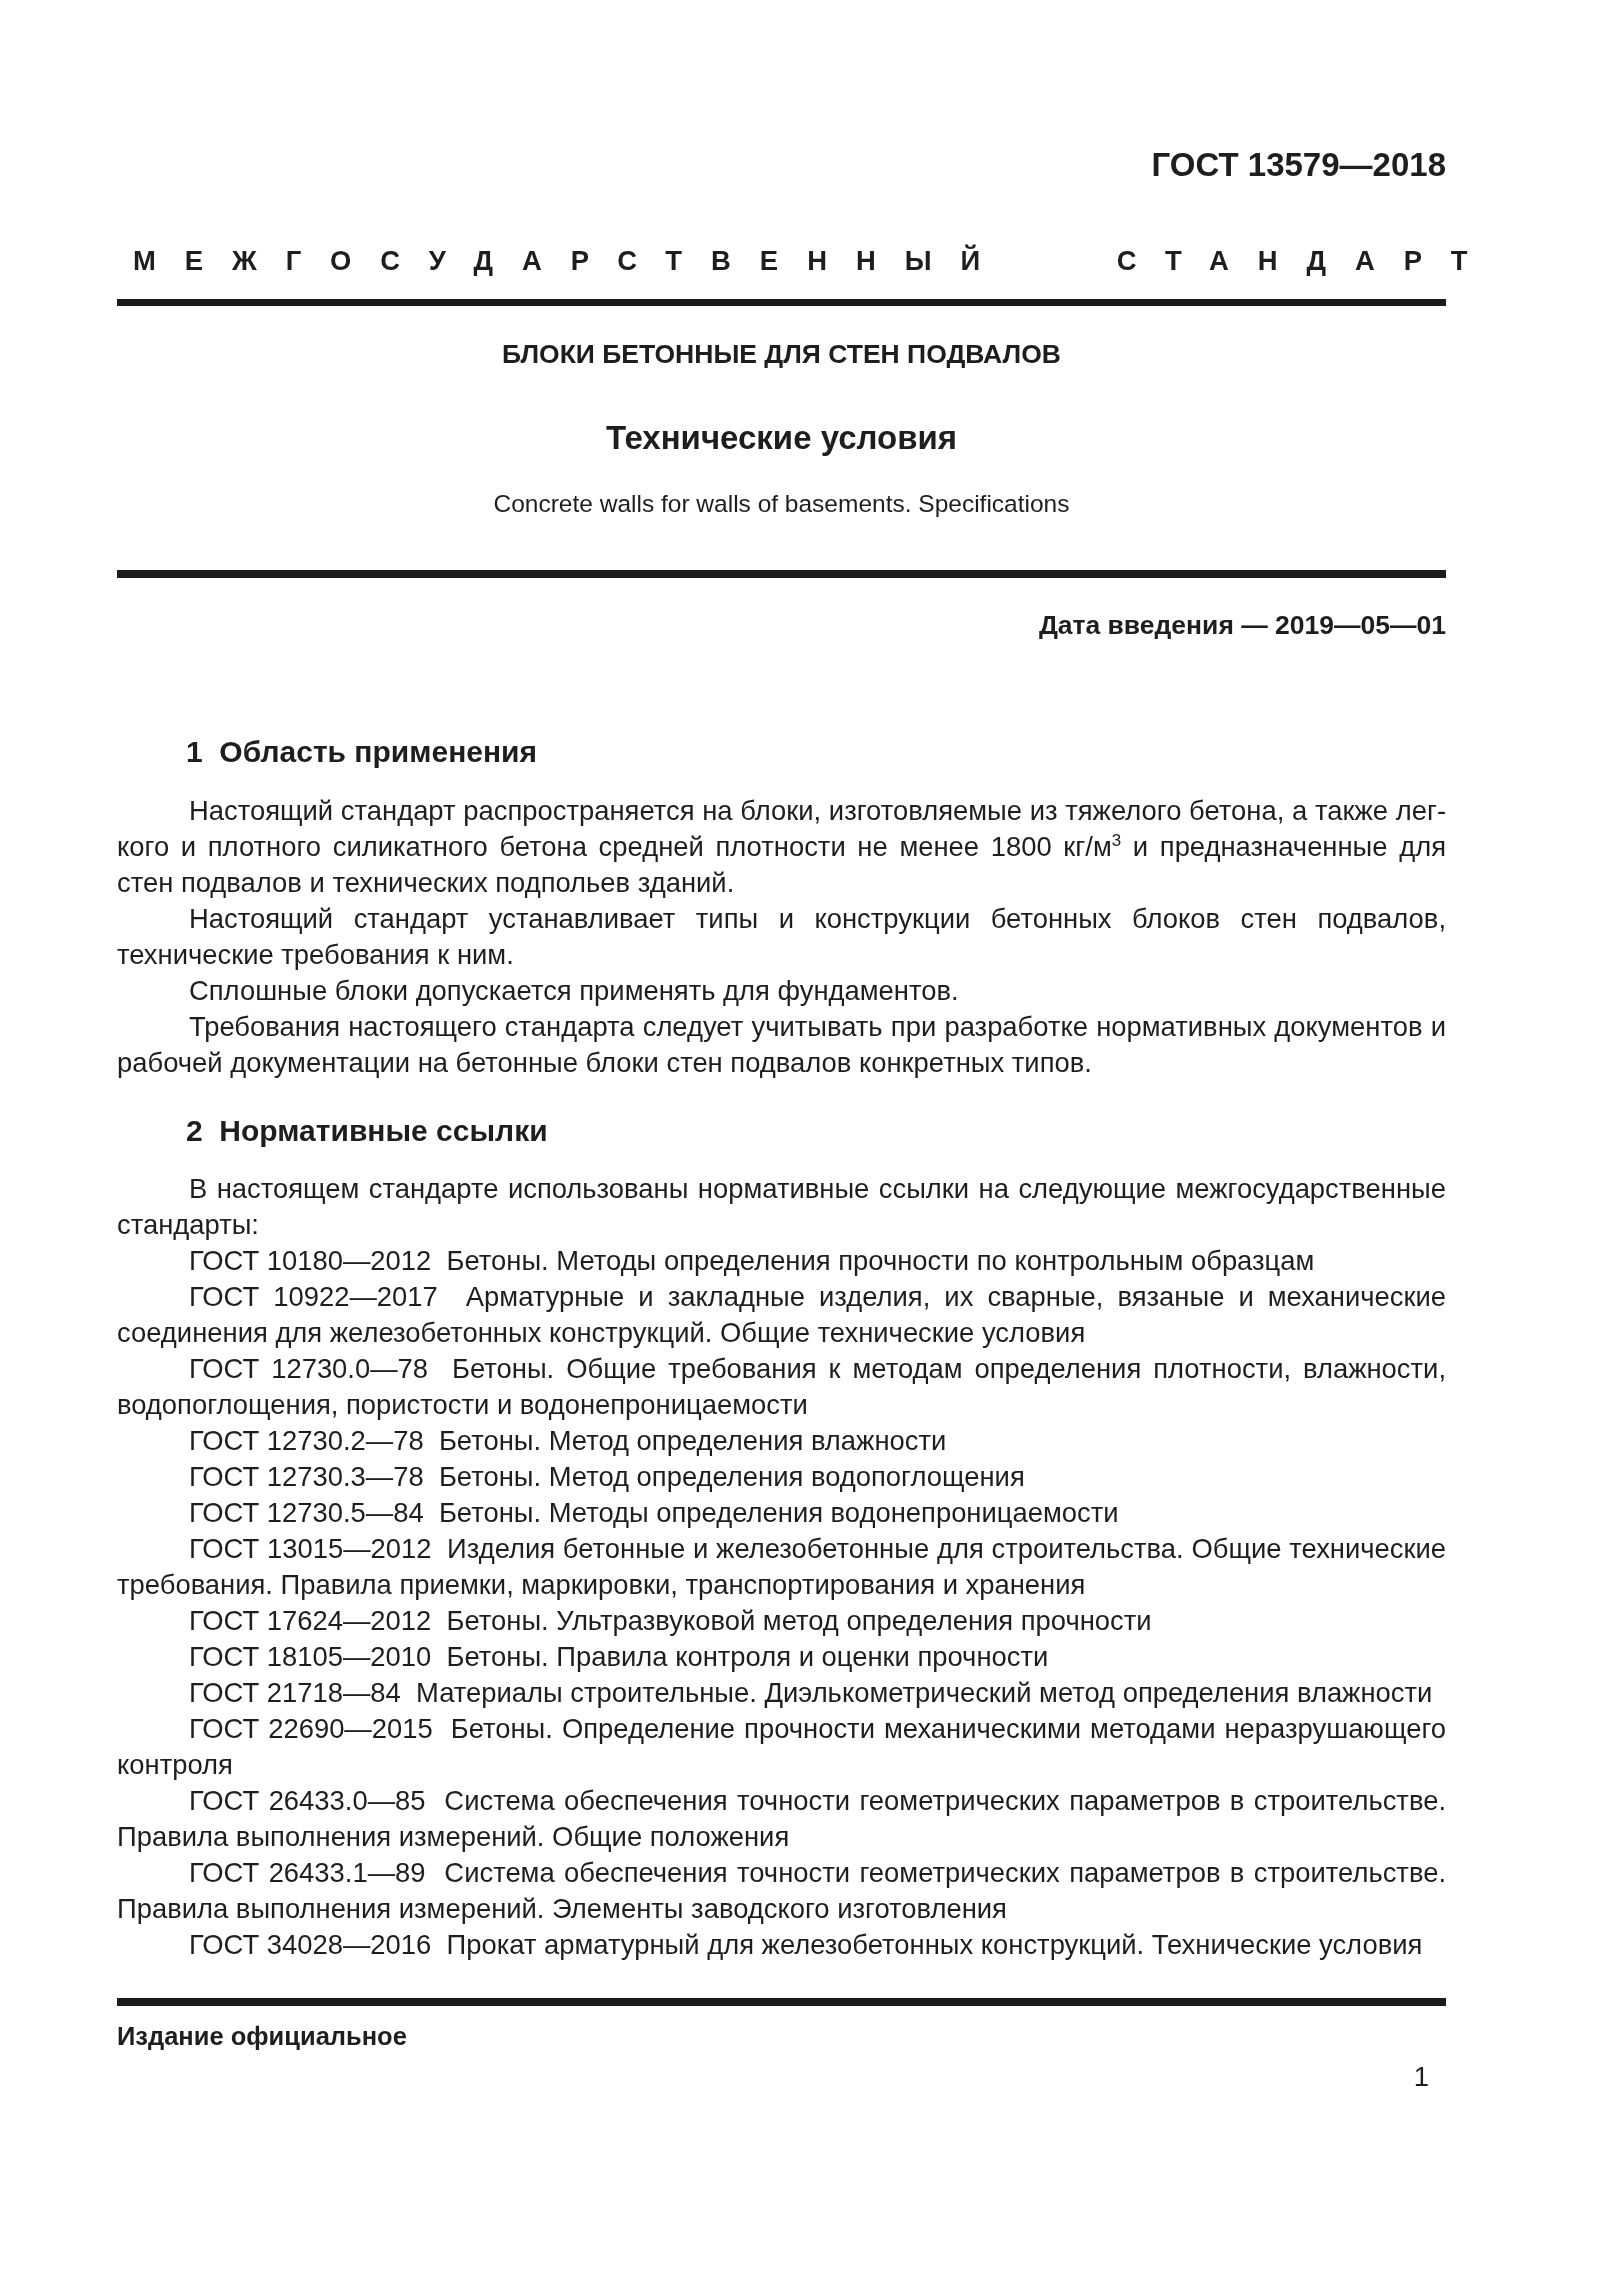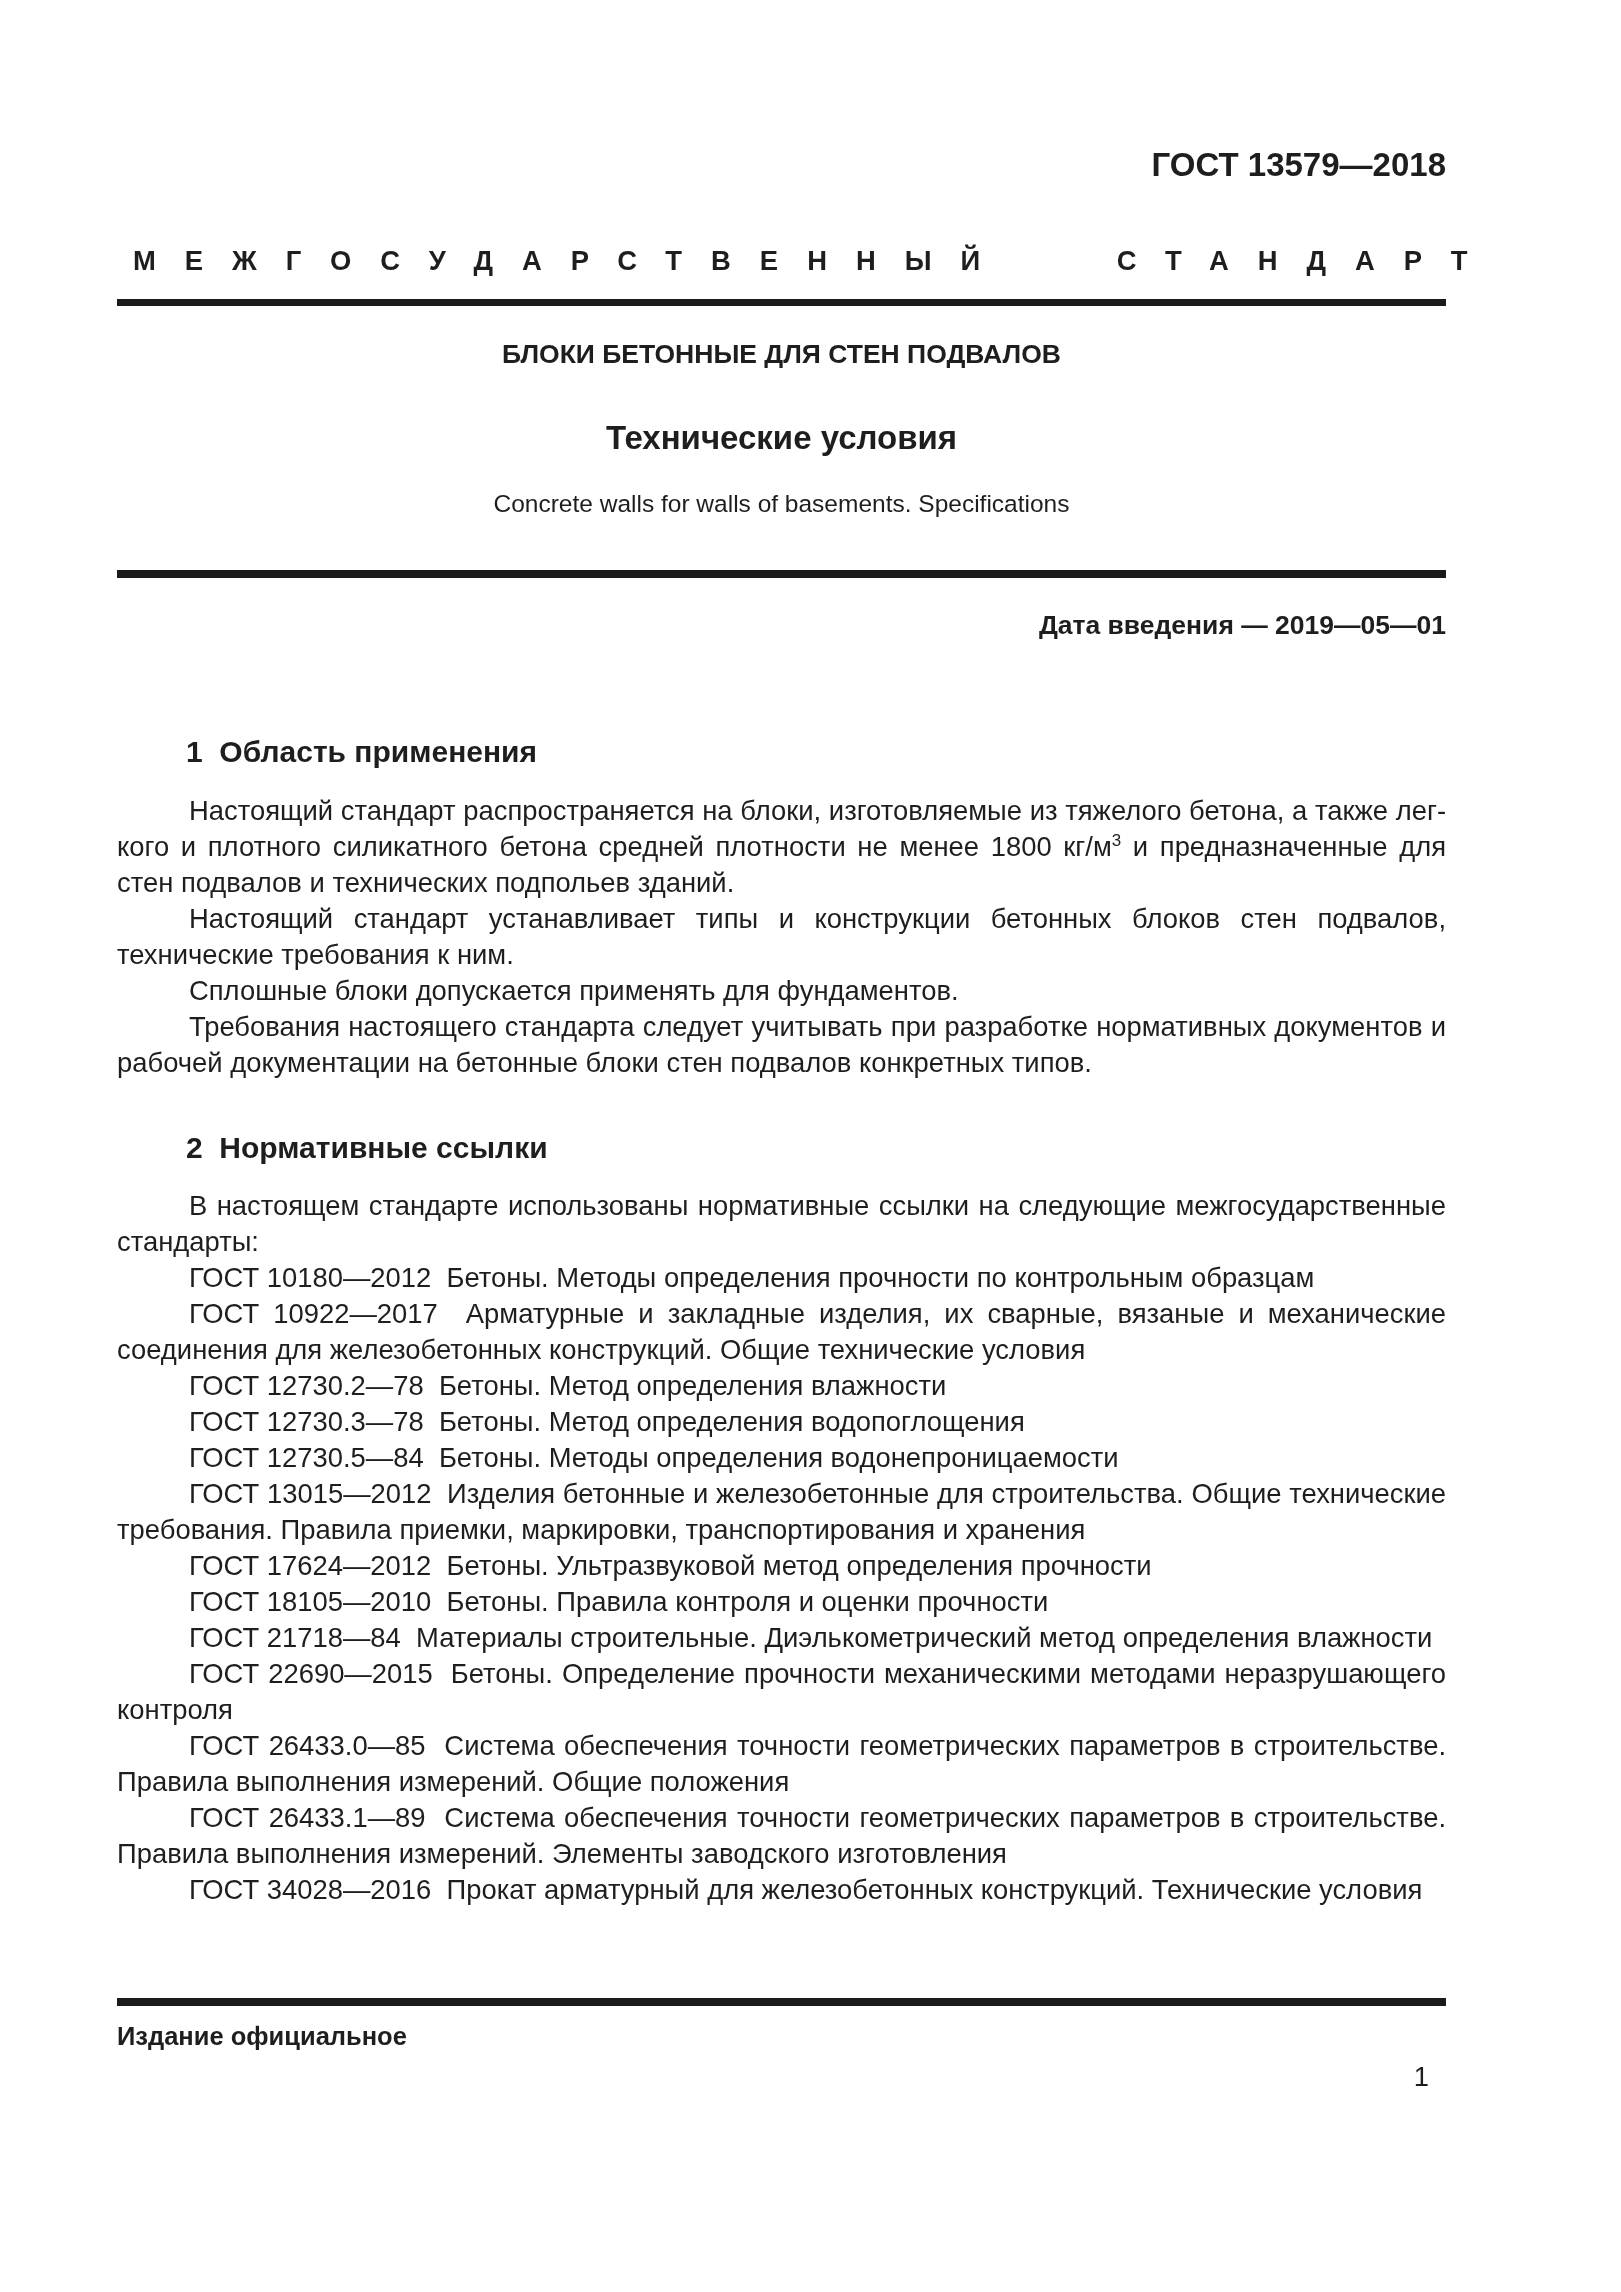--- a/index.html
+++ b/index.html
@@ -67,21 +67,21 @@
     font-size: 26.5px;
     line-height: 32px;
   }
   .section-heading {
     font-weight: 700;
     font-size: 30px;
     line-height: 37px;
     padding-left: 69px;
   }
   .heading-scope { margin-top: 92px; }
-  .heading-refs  { margin-top: 48px; }
+  .heading-refs  { margin-top: 31px; }
   .section-body { margin-top: 22.5px; }
   .para {
     font-size: 27.4px;
     line-height: 36px;
     text-align: justify;
     text-indent: 72px;
   }
   sup.cube {
     font-size: 0.62em;
     vertical-align: super;
@@ -142,20 +142,21 @@
 
   <div class="section-body">
     <p class="para">В настоящем стандарте использованы нормативные ссылки на следующие межгосударственные стандарты:</p>
     <div>
 
 
         <p class="para">ГОСТ 10180—2012&nbsp; Бетоны. Методы определения прочности по контрольным образцам</p>
 
         <p class="para">ГОСТ 10922—2017&nbsp; Арматурные и закладные изделия, их сварные, вязаные и механические соединения для железобетонных конструкций. Общие технические условия</p>
 
+        <p class="para">ГОСТ 12730.0—78&nbsp; Бетоны. Общие требования к методам определения плотности, влажности, водопоглощения, пористости и водонепроницаемости</p>
 
         <p class="para">ГОСТ 12730.2—78&nbsp; Бетоны. Метод определения влажности</p>
 
         <p class="para">ГОСТ 12730.3—78&nbsp; Бетоны. Метод определения водопоглощения</p>
 
         <p class="para">ГОСТ 12730.5—84&nbsp; Бетоны. Методы определения водонепроницаемости</p>
 
         <p class="para">ГОСТ 13015—2012&nbsp; Изделия бетонные и железобетонные для строительства. Общие технические требования. Правила приемки, маркировки, транспортирования и хранения</p>
 
         <p class="para">ГОСТ 17624—2012&nbsp; Бетоны. Ультразвуковой метод определения прочности</p>

